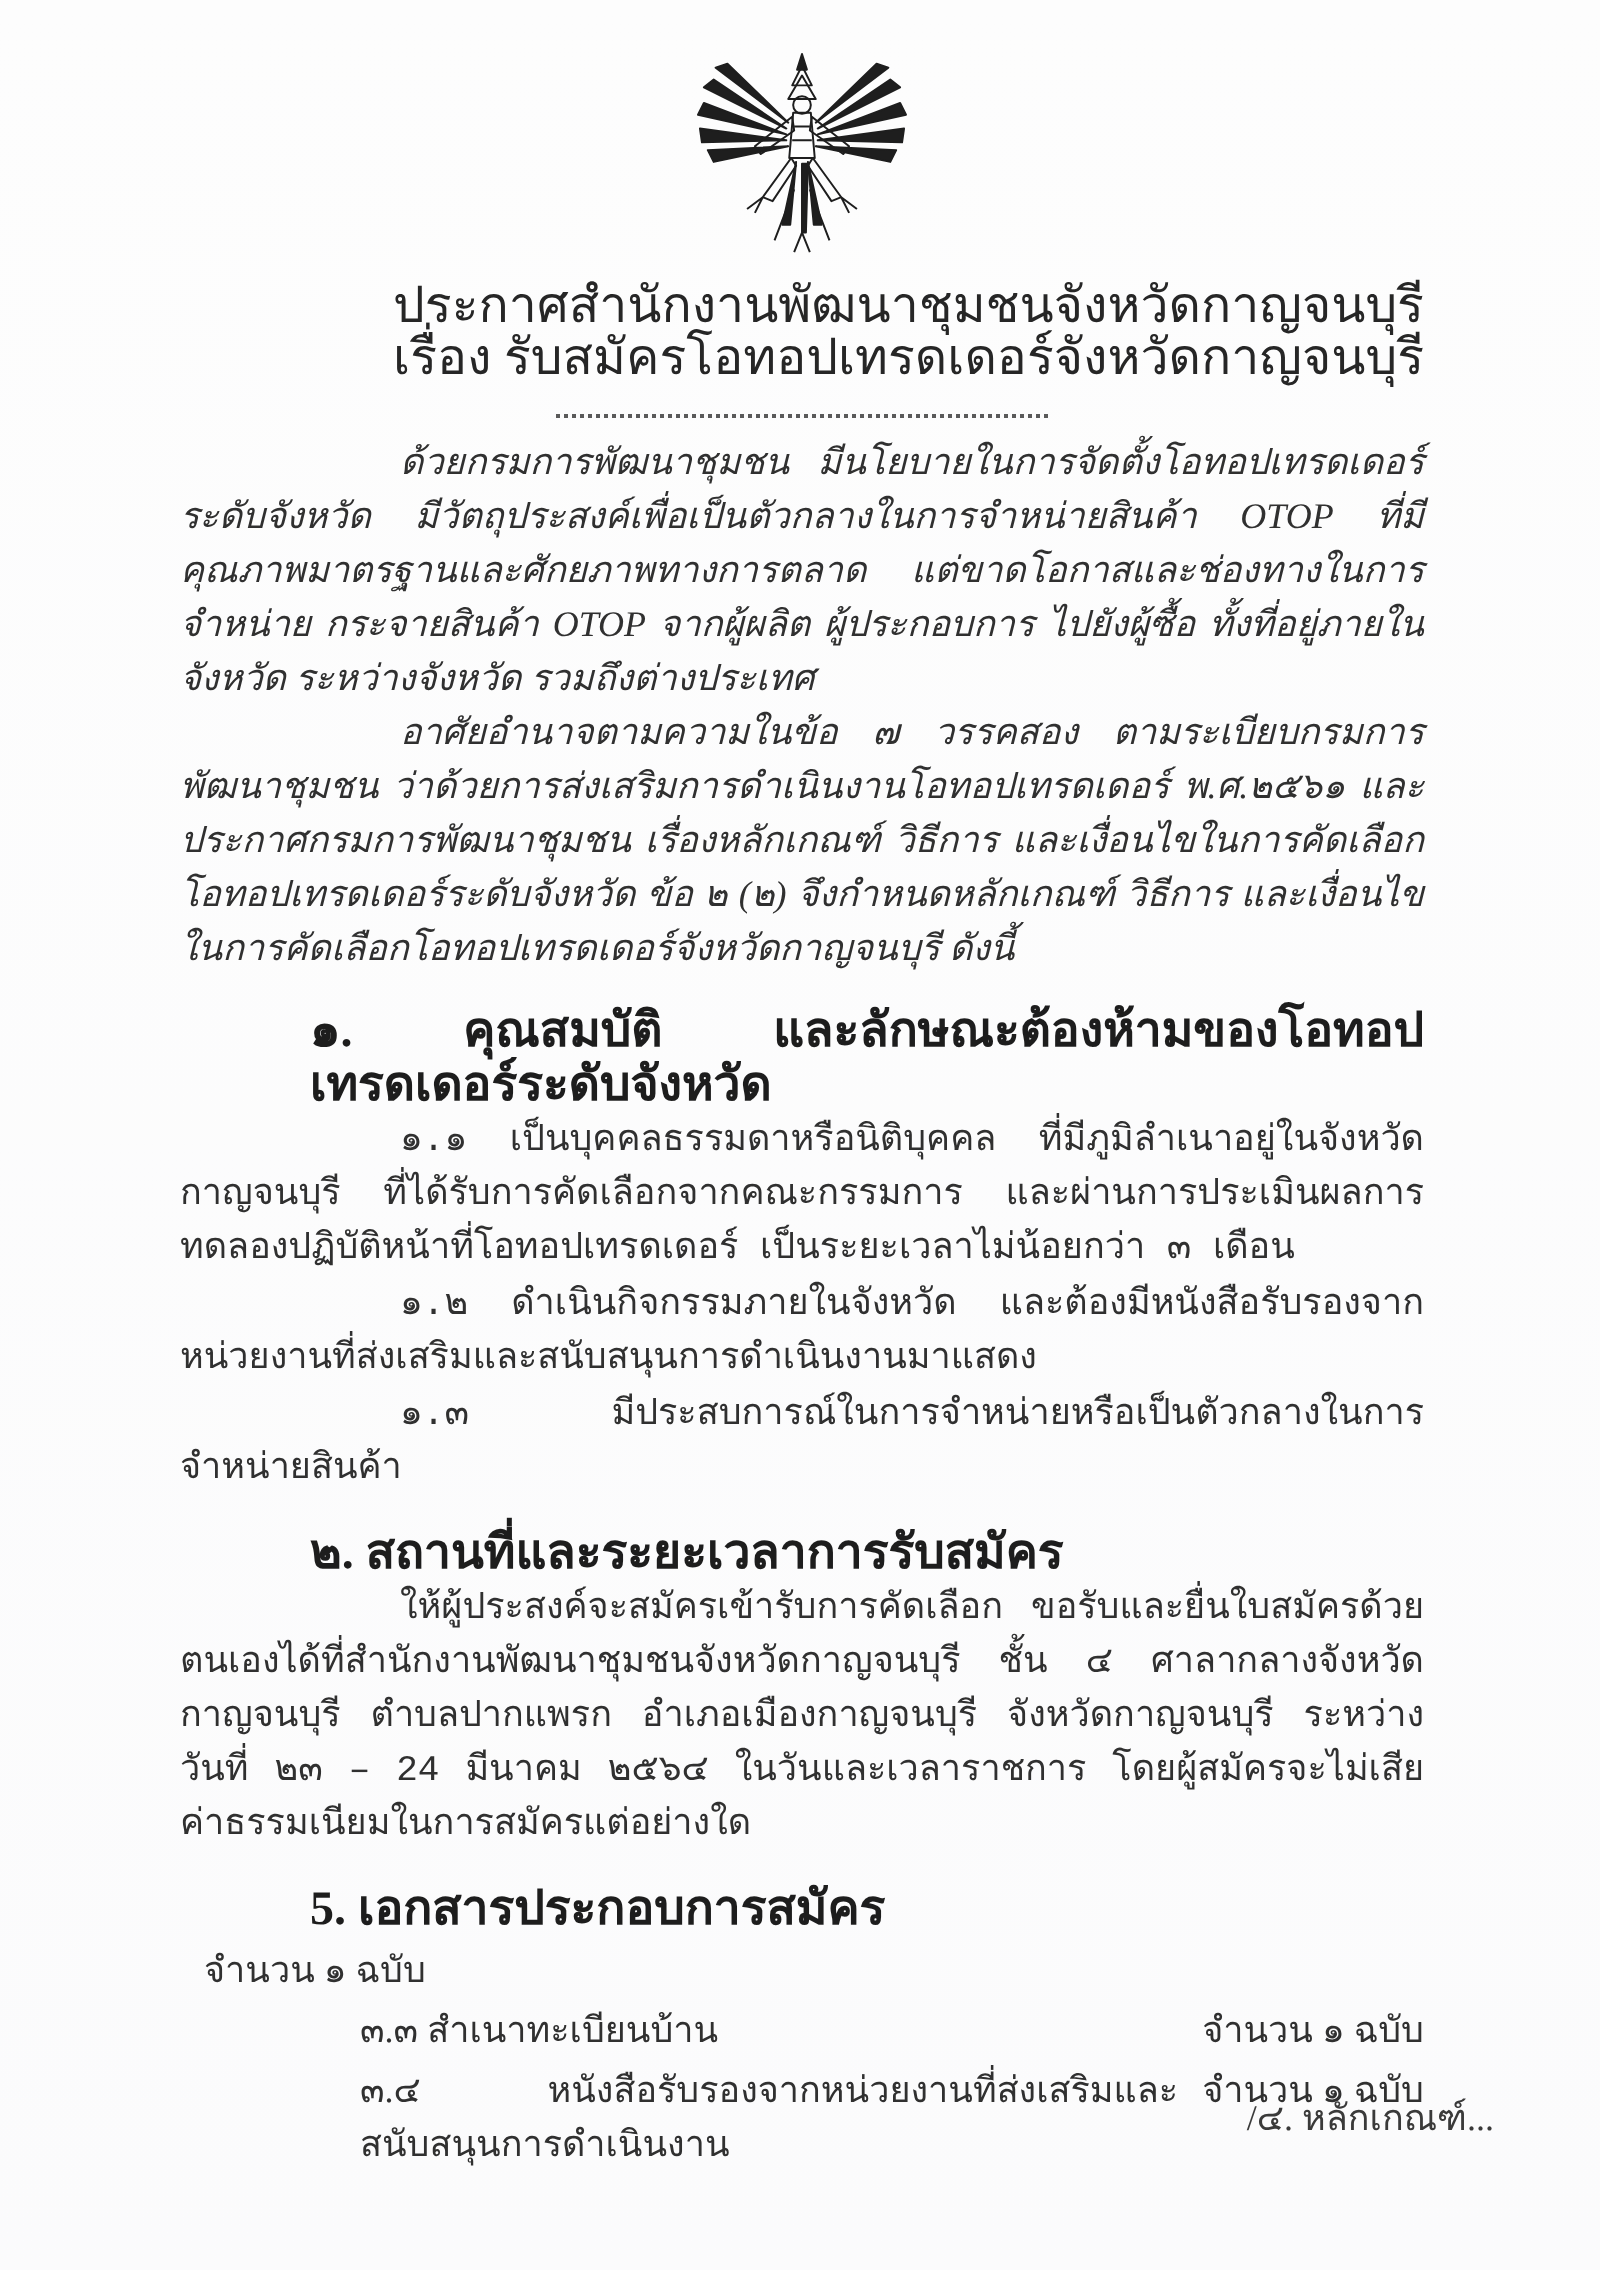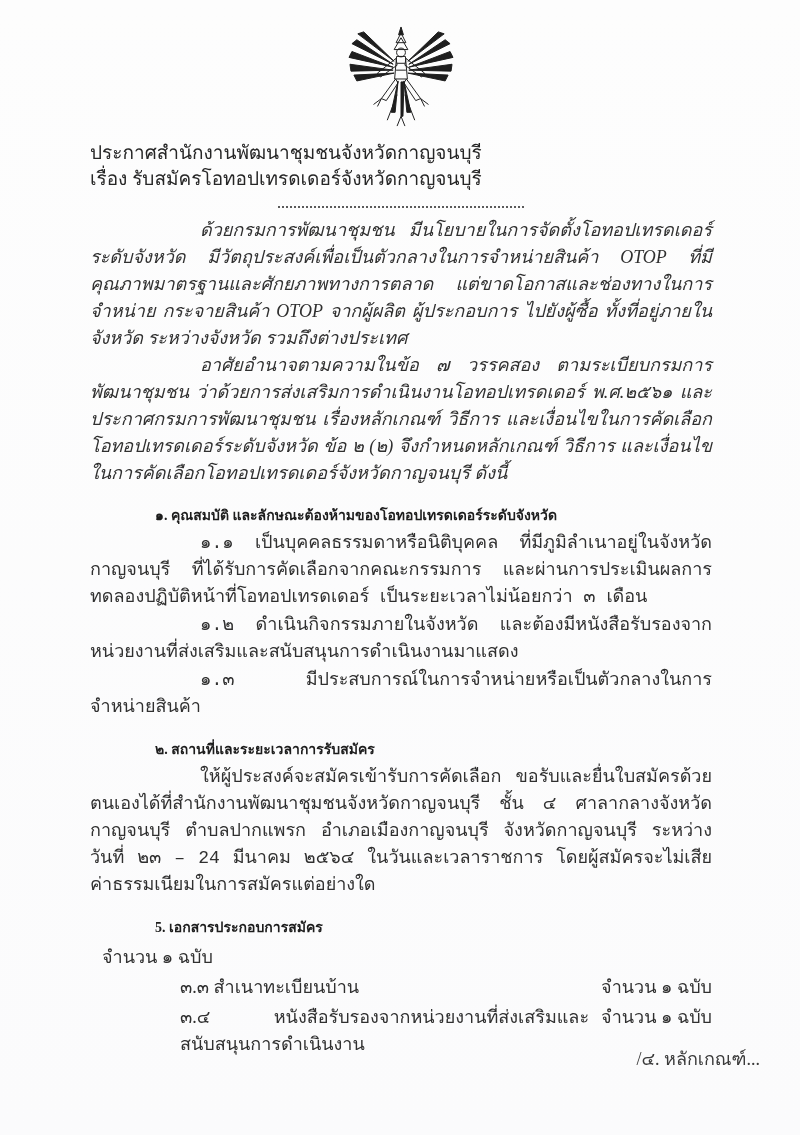--- a/index.html
+++ b/index.html
@@ -16,22 +16,22 @@
     background: linear-gradient(180deg, #fdfdfd 0%, #fbfbfc 100%);
     color: #2e2e2e;
     padding: 26px 88px 0 90px;
   }
   .emblem-wrap {
     text-align: center;
     margin-bottom: 6px;
   }
   .emblem-wrap svg { display: inline-block; }
   .title-block {
-    text-align: left;
-    font-size: 19px;
+    text-align: right;
+    font-size: 25px;
     line-height: 26px;
     color: #262626;
   }
   .dotted-rule {
     width: 246px;
     margin: 14px auto 4px auto;
     border-bottom: 2px dotted #5a5a5a;
     height: 2px;
   }
   .body-text {
@@ -43,41 +43,41 @@
   p.para {
     text-indent: 110px;
     margin-top: 9px;
     font-style: italic;
   }
   .section-heading {
     font-weight: bold;
     color: #1d1d1d;
     padding-left: 65px;
     margin-top: 15px;
-    font-size: 14px;
+    font-size: 24px;
     line-height: 27px;
   }
   .sub-item {
     text-indent: 110px;
     margin-top: 1px;
     font-family: Liberation Mono, monospace;
   }
   .doc-row {
     display: flex;
     justify-content: space-between;
     align-items: baseline;
     margin-top: 3px;
     font-size: 18px;
     line-height: 27px;
   }
   .doc-row .doc-text { padding-left: 90px; }
   .doc-row .doc-amount { white-space: nowrap; padding-left: 12px; }
   .page-footer {
     position: absolute;
-    right: 40px;
+    right: 53px;
     bottom: 62px;
     font-size: 18px;
     color: #3a3a3a;
     margin-left: 16px;
   }
 </style>
 </head>
 <body>
 
 <div class="page">

